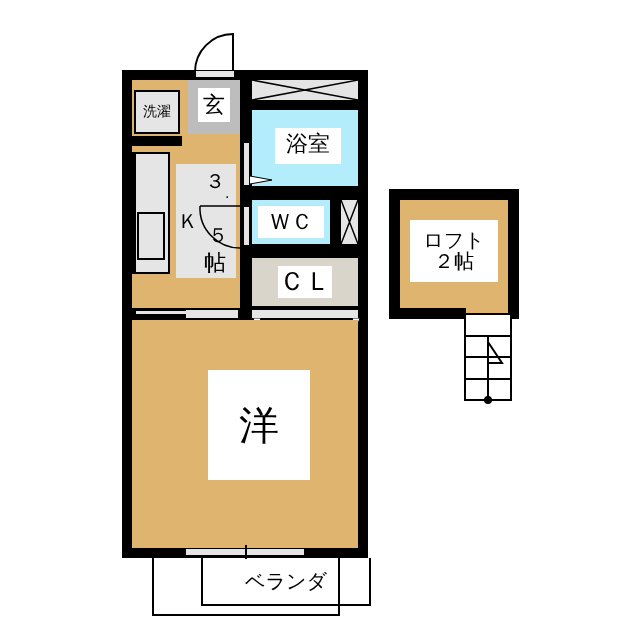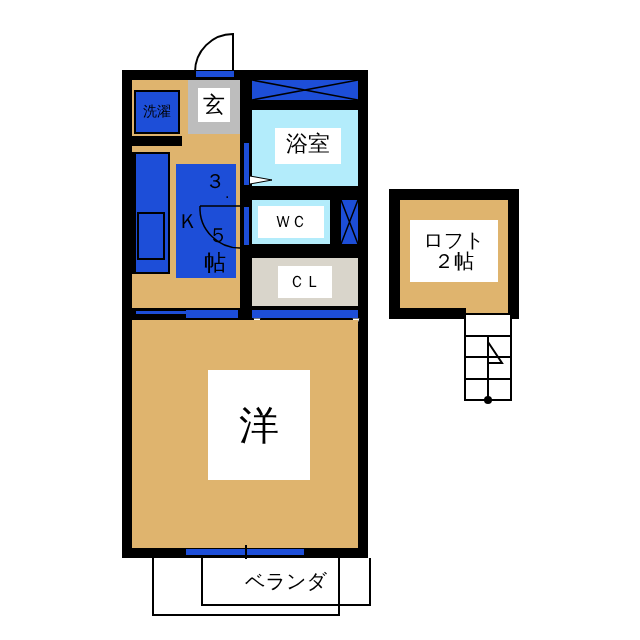--- a/index.html
+++ b/index.html
@@ -3,21 +3,21 @@
 <meta charset="utf-8">
 <style>
   html,body{margin:0;padding:0;background:#ffffff;}
   body{width:640px;height:640px;position:relative;overflow:hidden;font-family:"DejaVu Sans","Liberation Sans",sans-serif;}
   .abs{position:absolute;box-sizing:border-box;}
   .wall{background:#000;}
   .wood{background:#dfb46e;}
   .bath{background:#b3ecfb;}
   .gray{background:#bdbdbd;}
   .cl{background:#d9d5cb;}
-  .white{background:#1d4ed8;}
+  .white{background:#e5e5e5;}
   .label{background:#fff;color:#000;display:flex;align-items:center;justify-content:center;text-align:center;line-height:1.05;}
 </style>
 </head>
 <body>
 
 <svg class="abs" style="left:190px;top:28px;" width="50" height="46" viewBox="0 0 50 46">
   <path d="M5 44 A38 38 0 0 1 43 6 L43 44" fill="none" stroke="#000" stroke-width="2"></path>
 </svg>
 
 <div class="abs wall" style="left:122px;top:70px;width:246px;height:488px;"></div>
@@ -56,30 +56,30 @@
 </svg>
 
 <div class="abs bath" style="left:252px;top:110px;width:106px;height:76px;"></div>
 <div class="abs label" style="left:275px;top:128px;width:66px;height:36px;font-size:22px;font-family:Liberation Mono, monospace;">浴室</div>
 <div class="abs white" style="left:243px;top:142px;width:7px;height:44px;border:1px solid #000;"></div>
 <svg class="abs" style="left:250px;top:174px;" width="24" height="12" viewBox="0 0 24 12">
   <path d="M0 2 L22 6 L0 10" fill="#fff" stroke="#000" stroke-width="1"></path>
 </svg>
 
 <div class="abs bath" style="left:252px;top:200px;width:78px;height:44px;"></div>
-<div class="abs label" style="left:258px;top:206px;width:66px;height:32px;font-size:16px;">ＷＣ</div>
+<div class="abs label" style="left:258px;top:206px;width:66px;height:32px;font-size:22px;">ＷＣ</div>
 <div class="abs white" style="left:243px;top:206px;width:7px;height:40px;border:1px solid #000;"></div>
 
 <div class="abs white" style="left:341px;top:200px;width:17px;height:44px;"></div>
 <svg class="abs" style="left:341px;top:200px;" width="17" height="44" viewBox="0 0 17 44">
   <path d="M0 0 L17 44 M17 0 L0 44" stroke="#000" stroke-width="1.5"></path>
 </svg>
 
 <div class="abs cl" style="left:252px;top:258px;width:106px;height:48px;"></div>
-<div class="abs label" style="left:278px;top:266px;width:54px;height:32px;font-size:16px;">ＣＬ</div>
+<div class="abs label" style="left:278px;top:266px;width:54px;height:32px;font-size:26px;">ＣＬ</div>
 
 <div class="abs white" style="left:252px;top:310px;width:106px;height:8px;"></div>
 <svg class="abs" style="left:252px;top:318px;" width="10" height="14" viewBox="0 0 10 14">
   <path d="M1 0 L5 12 L9 0 Z" fill="#fff" stroke="#000" stroke-width="1"></path>
 </svg>
 <svg class="abs" style="left:351px;top:318px;" width="10" height="14" viewBox="0 0 10 14">
   <path d="M1 0 L5 12 L9 0 Z" fill="#fff" stroke="#000" stroke-width="1"></path>
 </svg>
 
 <div class="abs white" style="left:186px;top:310px;width:52px;height:8px;"></div>

